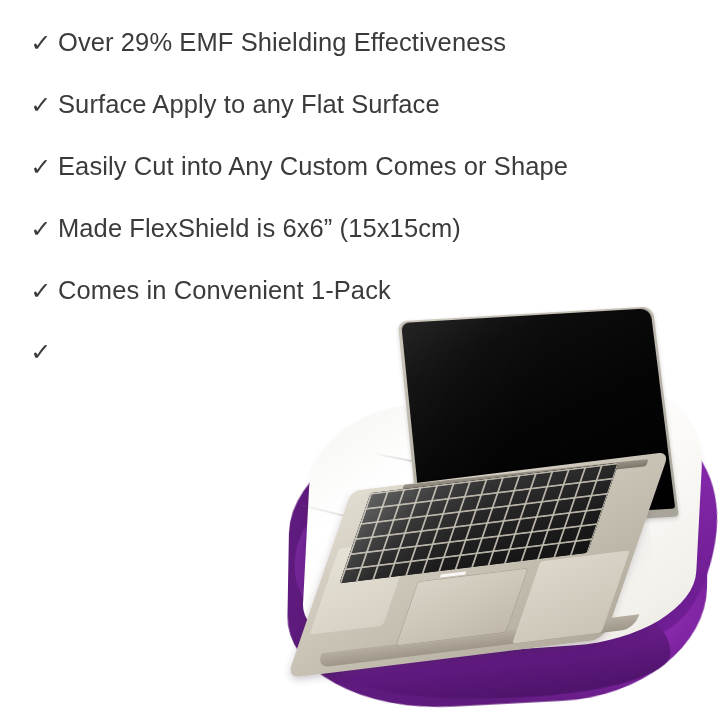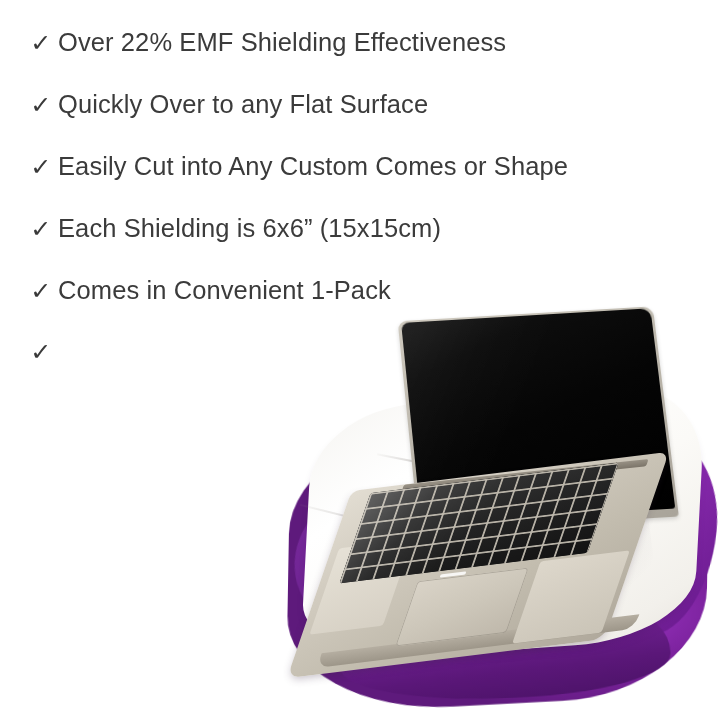--- a/index.html
+++ b/index.html
@@ -314,36 +314,36 @@
 </style>
 </head>
 <body>
 
 <div id="page">
 
   <div id="feature-list">
 
     <div class="feature-row">
       <span class="check-icon">✓</span>
-      <span class="feature-text">Over 22% EMF Shielding Effectiveness</span>
-    </div>
-
-    <div class="feature-row">
-      <span class="check-icon">✓</span>
-      <span class="feature-text">Quickly Over to any Flat Surface</span>
+      <span class="feature-text">Over 29% EMF Shielding Effectiveness</span>
+    </div>
+
+    <div class="feature-row">
+      <span class="check-icon">✓</span>
+      <span class="feature-text">Surface Apply to any Flat Surface</span>
     </div>
 
     <div class="feature-row">
       <span class="check-icon">✓</span>
       <span class="feature-text">Easily Cut into Any Custom Comes or Shape</span>
     </div>
 
     <div class="feature-row">
       <span class="check-icon">✓</span>
-      <span class="feature-text">Each Shielding is 6x6” (15x15cm)</span>
+      <span class="feature-text">Made FlexShield is 6x6” (15x15cm)</span>
     </div>
 
     <div class="feature-row">
       <span class="check-icon">✓</span>
       <span class="feature-text">Comes in Convenient 1-Pack</span>
     </div>
 
     <div class="feature-row">
       <span class="check-icon">✓</span>
     </div>

